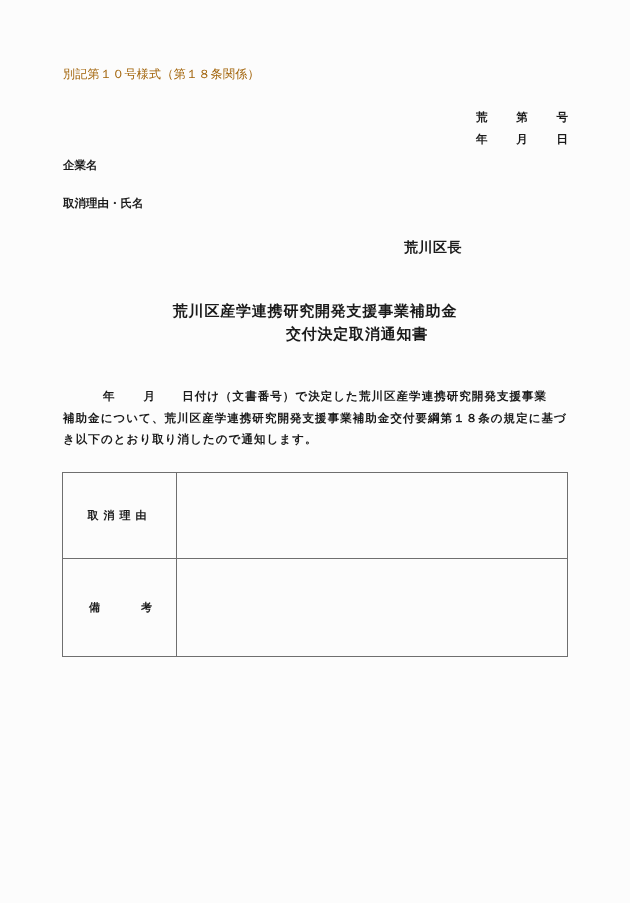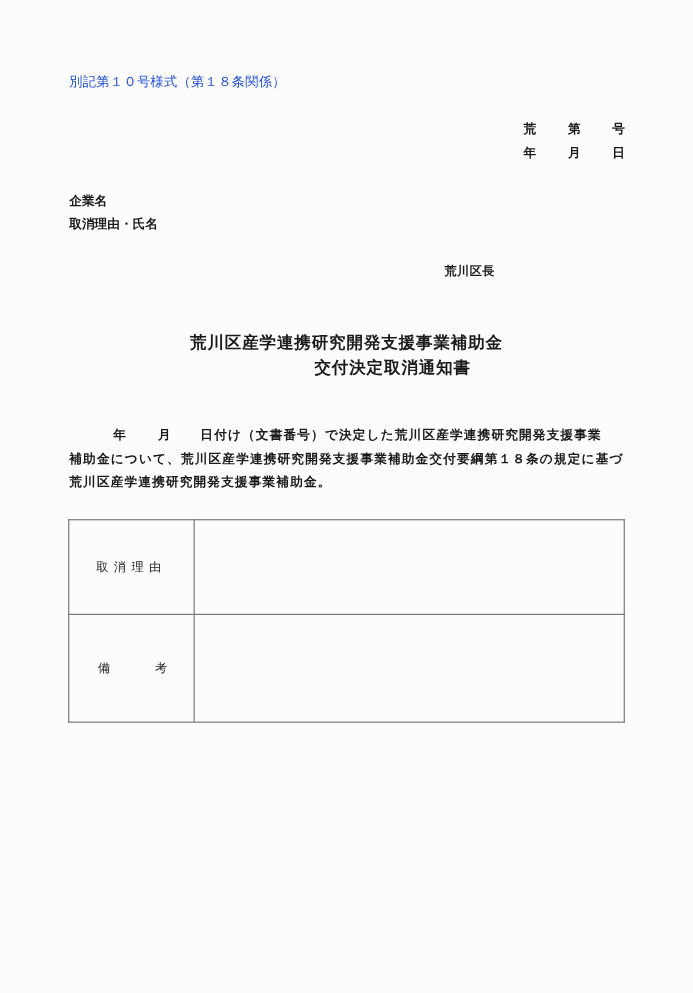--- a/index.html
+++ b/index.html
@@ -5,43 +5,43 @@
   html, body { margin: 0; padding: 0; }
   body {
     width: 630px; height: 903px;
     background: #fcfcfc;
     position: relative;
     overflow: hidden;
     font-family: "DejaVu Sans", sans-serif;
     color: #1a1a1a;
   }
   .abs { position: absolute; white-space: nowrap; }
-  .form-label { left: 63px; top: 66px; font-size: 12px; font-family: "DejaVu Serif", serif; color: #1d4ed8; letter-spacing: 0.3px; }
+  .form-label { left: 63px; top: 66px; font-size: 12px; font-family: "DejaVu Serif", serif; color: #a16207; letter-spacing: 0.3px; }
   .ref-row { left: 476px; font-size: 11.5px; font-weight: bold; display: flex; width: 92px; justify-content: space-between; }
   .ref-row.r1 { top: 110px; }
   .ref-row.r2 { top: 132px; }
   .addressee { left: 63px; font-size: 11.5px; font-weight: bold; }
-  .addressee.a1 { top: 175px; text-align: right; }
+  .addressee.a1 { top: 158px; text-align: right; }
   .addressee.a2 { top: 196px; }
-  .sender { left: 404px; top: 239px; font-size: 11px; font-weight: bold; letter-spacing: 0.5px; }
+  .sender { left: 404px; top: 239px; font-size: 14px; font-weight: bold; letter-spacing: 0.5px; }
   .title { left: 0; width: 630px; text-align: center; font-size: 15px; font-weight: bold; letter-spacing: 0.8px; }
   .title.t1 { top: 302px; }
   .title.t2 { top: 325px; padding-left: 42px; }
   .body-text { left: 63px; width: 510px; font-size: 11.5px; font-weight: bold; line-height: 21.5px; letter-spacing: 1.05px; font-family: Liberation Mono, monospace; }
   .body-text.l1 { top: 386px; }
   .body-text.l2 { top: 407.5px; }
   .body-text.l3 { top: 429px; }
   .gap { display: inline-block; }
   table.info {
     position: absolute; left: 62px; top: 472px;
     width: 506px; border-collapse: collapse;
   }
   table.info td { border: 1px solid #6f6f6f; padding: 0; }
   td.label {
-    width: 113px; font-size: 11px; font-weight: normal;
+    width: 113px; font-size: 11px; font-weight: bold;
     text-align: center; vertical-align: middle;
   }
   tr.row1 td { height: 85px; }
   tr.row2 td { height: 97px; }
   .label-spaced { letter-spacing: 5px; }
   .label-wide { display: flex; justify-content: space-between; padding: 0 24px 0 26px; }
 </style>
 </head>
 <body>
 
@@ -61,21 +61,21 @@
 <div class="abs addressee a1">企業名</div>
 <div class="abs addressee a2">取消理由・氏名</div>
 
 <div class="abs sender">荒川区長</div>
 
 <div class="abs title t1">荒川区産学連携研究開発支援事業補助金</div>
 <div class="abs title t2">交付決定取消通知書</div>
 
 <div class="abs body-text l1"><span class="gap" style="width:40px"></span><span>年</span><span class="gap" style="width:28px"></span><span>月</span><span class="gap" style="width:26px"></span><span>日付け（文書番号）で決定した荒川区産学連携研究開発支援事業</span></div>
 <div class="abs body-text l2">補助金について、荒川区産学連携研究開発支援事業補助金交付要綱第１８条の規定に基づ</div>
-<div class="abs body-text l3">荒川区産学連携研究開発支援事業補助金。</div>
+<div class="abs body-text l3">き以下のとおり取り消したので通知します。</div>
 
 <table class="info">
   <tbody>
       <tr class="row1">
     <td class="label"><span class="label-spaced">取消理由</span></td>
     <td></td>
   </tr>
   <tr class="row2">
     <td class="label">
       <div class="label-wide">

